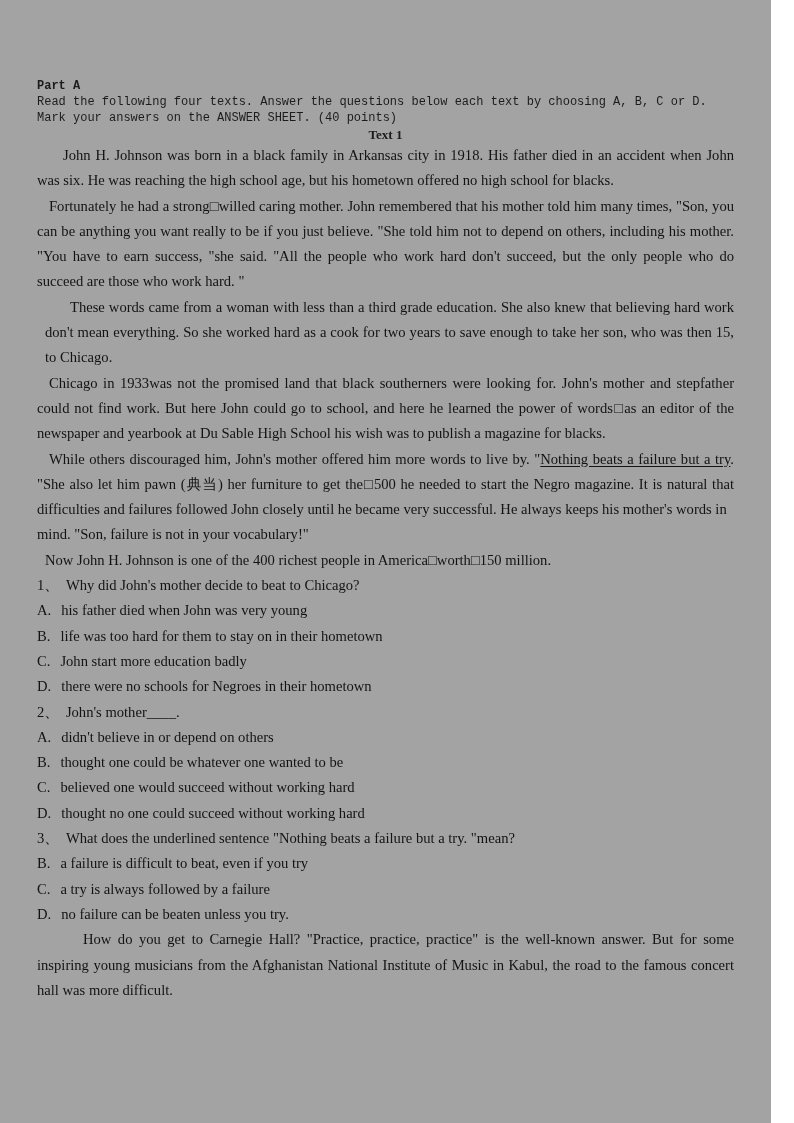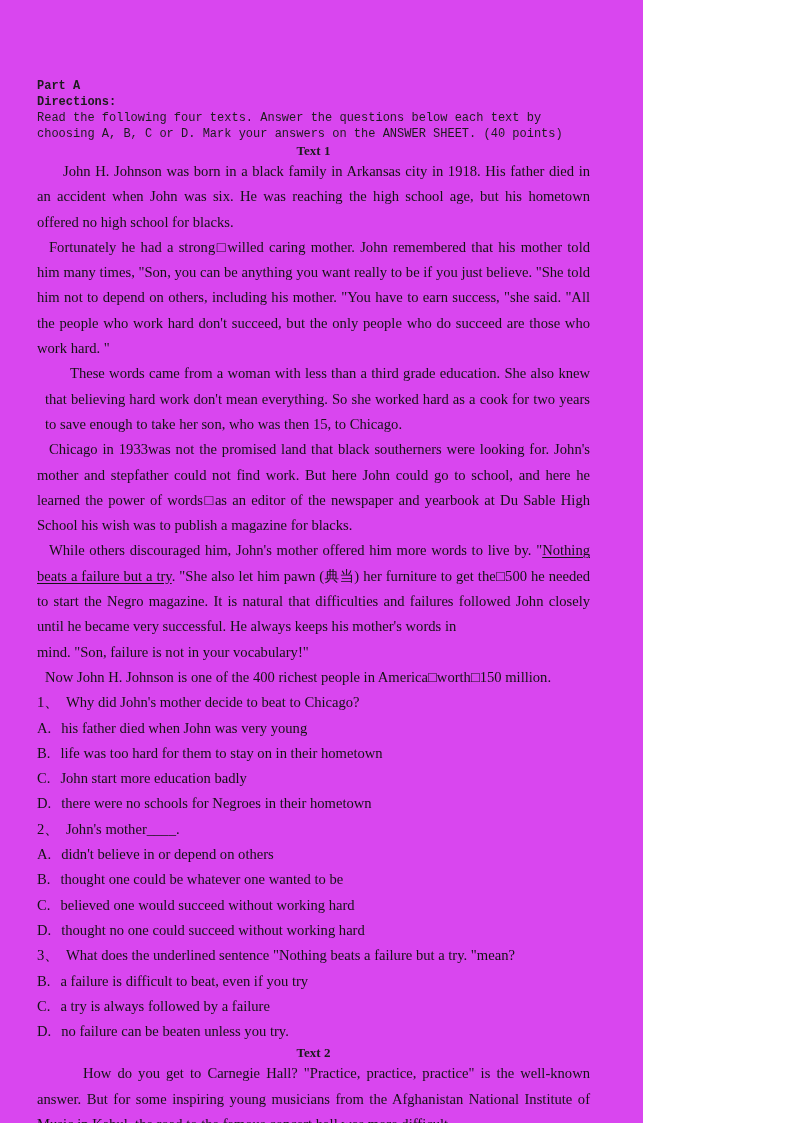--- a/index.html
+++ b/index.html
@@ -4,23 +4,23 @@
 <style>
   html, body { margin: 0; padding: 0; background: #ffffff; }
   body {
     width: 794px; height: 1123px;
     color: #151515;
     font-family: "Liberation Serif", serif;
     overflow: hidden;
   }
   .page {
     box-sizing: border-box;
-    width: 643px; height: 1123px;
-    padding: 78px 53px 0 37px;
-    background: #d946ef;
+    width: 771px; height: 1123px;
+    padding: 78px 37px 0 37px;
+    background: #a3a3a3;
   }
   .mono-line {
     font-family: "Liberation Mono", monospace;
     font-size: 12px;
     line-height: 16px;
     color: #1c1c1c;
     text-align: left;
   }
   .mono-strong { font-weight: bold; }
   .text-heading {
@@ -47,21 +47,20 @@
     color: #131313;
   }
   .q-num { margin-right: 7px; }
   .opt-letter { margin-right: 10px; }
 </style>
 </head>
 <body>
 
 <div class="page">
   <div class="mono-line mono-strong">Part A</div>
-  <div class="mono-line mono-strong">Directions:</div>
   <div class="mono-line">Read the following four texts. Answer the questions below each text by choosing A, B, C or D. Mark your answers on the ANSWER SHEET. (40 points)</div>
 
   <div class="text-heading">Text 1</div>
   <div class="passage" id="text1-passage">
       <p style="text-indent: 26px;"><span>John H. Johnson was born in a black family in Arkansas city in 1918. His father died in an accident when John was six. He was reaching the high school age, but his hometown offered no high school for blacks.</span></p>
       <p style="text-indent: 12px;"><span>Fortunately he had a strong□willed caring mother. John remembered that his mother told him many times, "Son, you can be anything you want really to be if you just believe. "She told him not to depend on others, including his mother. "You have to earn success, "she said. "All the people who work hard don't succeed, but the only people who do succeed are those who work hard. "</span></p>
       <p style="text-indent: 25px; margin-left: 8px;"><span>These words came from a woman with less than a third grade education. She also knew that believing hard work don't mean everything. So she worked hard as a cook for two years to save enough to take her son, who was then 15, to Chicago.</span></p>
       <p style="text-indent: 12px;"><span>Chicago in 1933was not the promised land that black southerners were looking for. John's mother and stepfather could not find work. But here John could go to school, and here he learned the power of words□as an editor of the newspaper and yearbook at Du Sable High School his wish was to publish a magazine for blacks.</span></p>
       <p style="text-indent: 12px;"><span>While others discouraged him, John's mother offered him more words to live by. "</span><span class="u">Nothing beats a failure but a try</span><span>. "She also let him pawn (典当) her furniture to get the□500 he needed to start the Negro magazine. It is natural that difficulties and failures followed John closely until he became very successful. He always keeps his mother's words in</span></p>
       <p style="text-indent: 0px;"><span>mind. "Son, failure is not in your vocabulary!"</span></p>
@@ -77,17 +76,16 @@
       <div class="opt-line"><span class="opt-letter">A.</span><span>didn't believe in or depend on others</span></div>
       <div class="opt-line"><span class="opt-letter">B.</span><span>thought one could be whatever one wanted to be</span></div>
       <div class="opt-line"><span class="opt-letter">C.</span><span>believed one would succeed without working hard</span></div>
       <div class="opt-line"><span class="opt-letter">D.</span><span>thought no one could succeed without working hard</span></div>
       <div class="q-line"><span class="q-num">3、</span><span>What does the underlined sentence "Nothing beats a failure but a try. "mean?</span></div>
       <div class="opt-line"><span class="opt-letter">B.</span><span>a failure is difficult to beat, even if you try</span></div>
       <div class="opt-line"><span class="opt-letter">C.</span><span>a try is always followed by a failure</span></div>
       <div class="opt-line"><span class="opt-letter">D.</span><span>no failure can be beaten unless you try.</span></div>
     </div>
 
-  <div class="text-heading">Text 2</div>
   <div class="passage" id="text2-passage">
       <p style="text-indent: 46px;"><span>How do you get to Carnegie Hall? "Practice, practice, practice" is the well-known answer. But for some inspiring young musicians from the Afghanistan National Institute of Music in Kabul, the road to the famous concert hall was more difficult.</span></p>
     </div>
 </div>
 
 </body></html>

